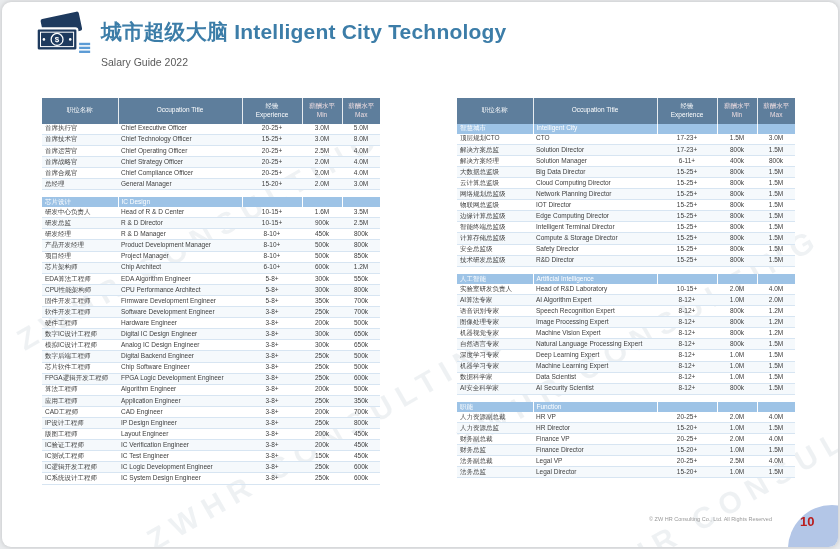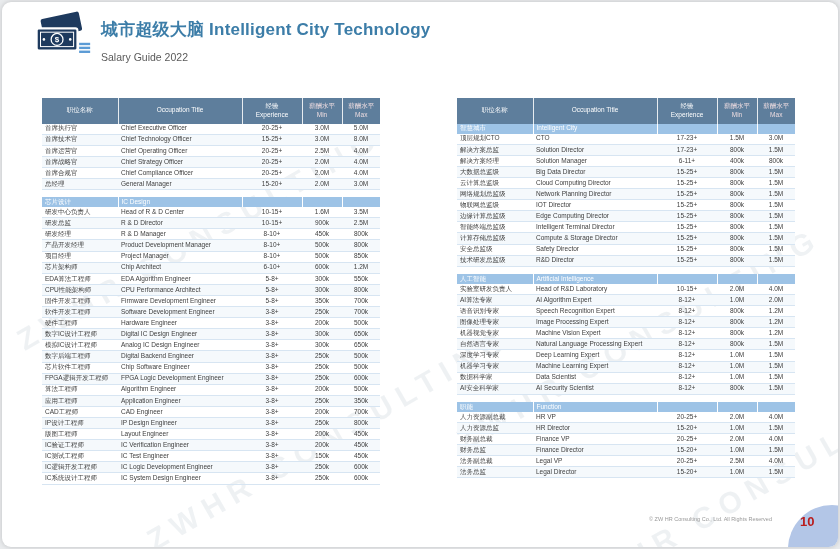--- a/index.html
+++ b/index.html
@@ -4,21 +4,21 @@
 <style>
   html,body{margin:0;padding:0;width:840px;height:549px;overflow:hidden;
     background:#e9ebed;font-family:"Liberation Sans",sans-serif;}
   .page{position:absolute;top:2px;left:2px;width:836px;height:545px;background:#ffffff;
     border-radius:9px;box-shadow:0 0 5px rgba(0,0,0,.18);overflow:hidden;}
 
   
   .doc-header{position:absolute;top:9px;left:33px;display:flex;align-items:flex-start;}
   .logo{width:56px;height:50px;display:block;flex:0 0 auto;}
   .titles{margin-left:10px;padding-top:7px;}
-  .title{font-size:17px;font-weight:bold;color:#3c7da8;letter-spacing:.2px;}
+  .title{font-size:21px;font-weight:bold;color:#3c7da8;letter-spacing:.2px;}
   .subtitle{font-size:10.5px;color:#5a5a5a;margin-top:10px;}
 
   
   .wm{position:absolute;font-size:30px;letter-spacing:8px;color:#7e93a5;opacity:.12;
     white-space:nowrap;transform:rotate(-30deg);pointer-events:none;font-weight:bold;}
 
   
   .salary-table{position:absolute;top:96px;width:338px;border-collapse:collapse;
     table-layout:fixed;font-size:6.5px;color:#404040;line-height:1;}
   .salary-table.left{left:40px;} .salary-table.right{left:455px;}

